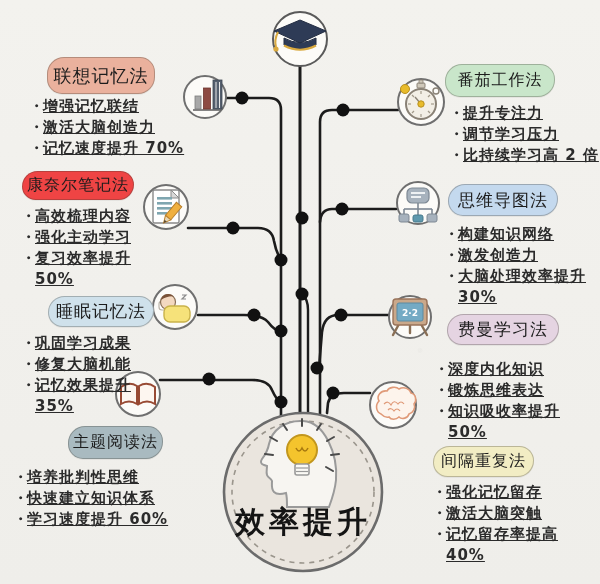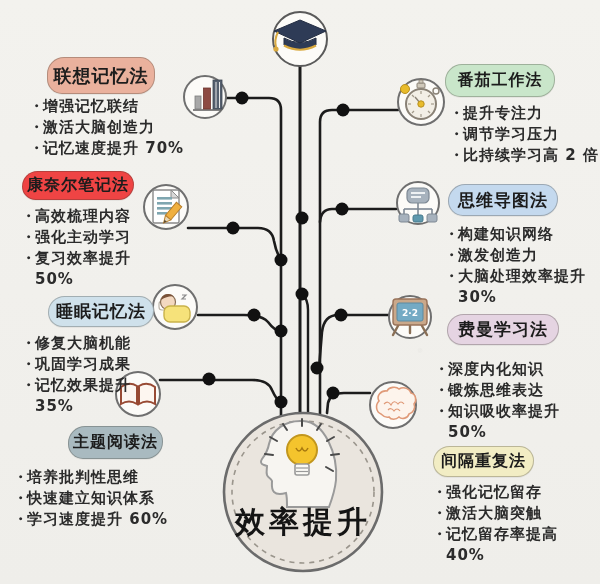--- a/index.html
+++ b/index.html
@@ -11,30 +11,30 @@
       radial-gradient(circle at 70% 60%, rgba(0,0,0,.015) 0 2px, transparent 3px),
       linear-gradient(180deg,#f3f2ee 0%,#efeeea 100%);
     font-family:"DejaVu Sans","Liberation Sans",sans-serif;
     color:#2a2a2a;
   }
   .layer{position:absolute;left:0;top:0;}
   .pill{
     position:absolute;display:flex;align-items:center;justify-content:center;
     border:1.6px solid rgba(60,55,45,.30);
     border-radius:17px 15px 17px 15px;
-    font-weight:bold;color:#1c1c1c;letter-spacing:1px;
+    font-weight:normal;color:#1c1c1c;letter-spacing:1px;
     box-shadow:0 1px 0 rgba(0,0,0,.05);
     white-space:nowrap;
   }
   .items{
     position:absolute;margin:0;padding:0;list-style:none;
     font-size:15px;font-weight:600;color:#2b2b2b;
     line-height:21px;letter-spacing:1px;
   }
-  .items li{position:relative;padding-left:13px;}
+  .items li{position:relative;padding-left:13px;text-decoration:underline;}
   .items li::before{content:"\30FB";position:absolute;left:-1px;top:0;color:#2b2b2b;}
   .center-label{
     position:absolute;left:197px;top:502px;width:212px;text-align:center;
     font-size:30px;font-weight:bold;color:#141414;letter-spacing:4px;
     white-space:nowrap;
     font-family:Liberation Serif, serif;
   }
 </style>
 </head>
 <body>
@@ -233,22 +233,22 @@
     <li>增强记忆联结</li>
     <li>激活大脑创造力</li>
     <li>记忆速度提升 70%</li>
   </ul>
 <ul class="items" style="left:22px;top:206px;width:140px">
     <li>高效梳理内容</li>
     <li>强化主动学习</li>
     <li>复习效率提升 50%</li>
   </ul>
 <ul class="items" style="left:22px;top:333px;width:140px">
+    <li>巩固学习成果</li>
     <li>修复大脑机能</li>
-    <li>巩固学习成果</li>
     <li>记忆效果提升 35%</li>
   </ul>
 <ul class="items" style="left:14px;top:467px;width:165px">
     <li>培养批判性思维</li>
     <li>快速建立知识体系</li>
     <li>学习速度提升 60%</li>
   </ul>
 <ul class="items" style="left:450px;top:103px;width:170px">
     <li>提升专注力</li>
     <li>调节学习压力</li>

